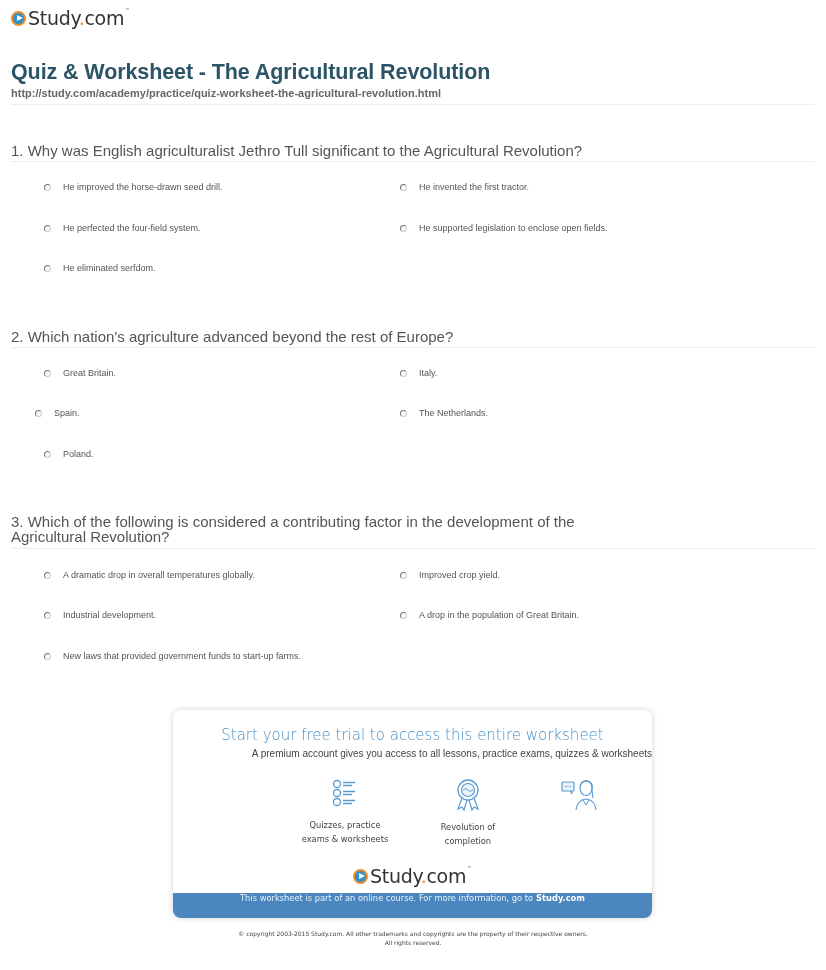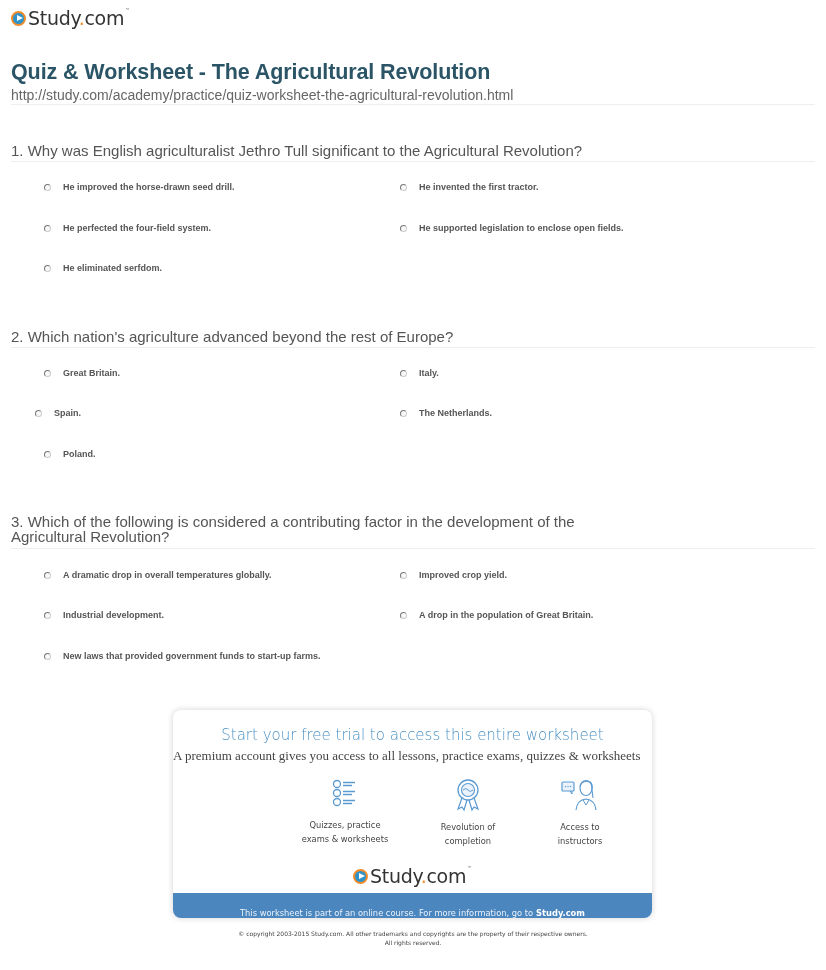--- a/index.html
+++ b/index.html
@@ -9,35 +9,35 @@
     .logo { position: absolute; display: flex; align-items: center; }
     .logo .mark { width: 15px; height: 15px; border-radius: 50%; background: #2e93c9; border: 2px solid #f28c28; position: relative; display: inline-block; }
     .logo .mark::after { content: ""; position: absolute; left: 4px; top: 2.5px; border-left: 6px solid #fff; border-top: 3.5px solid transparent; border-bottom: 3.5px solid transparent; }
     .logo .word { font-family: "DejaVu Sans", sans-serif; font-size: 19px; color: #333; margin-left: 2px; letter-spacing: -0.3px; }
     .logo .word .dot { color: #f28c28; }
     .logo .tm { font-size: 5px; color: #666; vertical-align: top; margin-left: 1px; }
 
     #top-logo { left: 11px; top: 7px; }
 
     .page-title { position: absolute; left: 11px; top: 60px; font-size: 21.5px; font-weight: bold; color: #2b5566; letter-spacing: -0.1px; }
-    .page-url { position: absolute; left: 11px; top: 87px; font-size: 14px; color: #666; }
+    .page-url { position: absolute; left: 11px; top: 87px; font-size: 11px; color: #666; font-weight: bold; }
     .hr { position: absolute; left: 11px; right: 11px; height: 1px; background: #eeeeee; }
 
     .question { position: absolute; left: 11px; width: 640px; font-size: 15px; color: #555; line-height: 15px; }
-    .option { position: absolute; display: flex; align-items: center; font-size: 9px; font-weight: bold; color: #555; }
+    .option { position: absolute; display: flex; align-items: center; font-size: 9px; font-weight: normal; color: #555; }
     .radio { width: 7px; height: 7px; border-radius: 50%; border: 1.4px solid #777; border-right-color: #ccc; border-bottom-color: #ccc; margin-right: 12px; background: #f8f8f8; }
 
     .promo { position: absolute; left: 173px; top: 710px; width: 479px; height: 208px; background: #fff; border-radius: 8px; box-shadow: 0 0 6px rgba(0,0,0,0.18); overflow: hidden; }
     .promo-title { position: absolute; top: 16px; width: 100%; text-align: center; font-family: "DejaVu Sans", sans-serif; font-size: 15px; color: #4a90c2; font-weight: 300; }
-    .promo-sub { position: absolute; top: 38px; width: 100%; text-align: left; font-family: Liberation Serif, serif; font-size: 13px; color: #444; }
+    .promo-sub { position: absolute; top: 38px; width: 100%; text-align: right; font-family: Liberation Sans, sans-serif; font-size: 10px; color: #444; }
     .feature { position: absolute; top: 68px; width: 120px; text-align: center; }
     .feature svg { display: block; margin: 0 auto; }
     .feature-label { display: block; margin-top: 8px; font-family: "DejaVu Sans", sans-serif; font-size: 8.3px; line-height: 14px; color: #444; }
     #promo-logo { left: 180px; top: 155px; }
-    .banner { position: absolute; left: 0; bottom: 0; width: 100%; height: 25px; background: #4b86bf; color: #eaf2fa; font-family: "DejaVu Sans", sans-serif; font-size: 8.3px; display: flex; align-items: flex-end; justify-content: center; }
+    .banner { position: absolute; left: 0; bottom: 0; width: 100%; height: 25px; background: #4b86bf; color: #eaf2fa; font-family: "DejaVu Sans", sans-serif; font-size: 8.3px; display: flex; align-items: flex-start; justify-content: center; }
     .banner b { color: #fff; margin-left: 3px; }
 
     .copyright { position: absolute; top: 930px; left: 0; width: 826px; text-align: center; font-family: "DejaVu Sans", sans-serif; font-size: 6px; color: #444; line-height: 8.5px; }
   </style>
 </head>
 <body>
 
 <div class="logo" id="top-logo">
   <span class="mark"></span>
   <span class="word"><span>Study</span><span class="dot">.</span><span>com</span><span class="tm">™</span></span>
@@ -147,21 +147,20 @@
       <rect x="2" y="4" width="12" height="9" rx="1" fill="#eaf3fb" stroke="#5b9ad0" stroke-width="1.2"></rect>
       <path d="M10 13 L12 16 L12 13" fill="none" stroke="#5b9ad0" stroke-width="1"></path>
       <circle cx="5.5" cy="8.5" r="0.7" fill="#5b9ad0"></circle>
         <circle cx="8" cy="8.5" r="0.7" fill="#5b9ad0"></circle>
         <circle cx="10.5" cy="8.5" r="0.7" fill="#5b9ad0"></circle>
       <ellipse cx="26" cy="10" rx="6" ry="7.5" fill="none" stroke="#5b9ad0" stroke-width="1.2"></ellipse>
       <path d="M20 8 Q22 2 30 4 Q33 6 32 12 L33 20" fill="none" stroke="#5b9ad0" stroke-width="1.1"></path>
       <path d="M16 32 Q17 22 26 21 Q35 22 36 32" fill="none" stroke="#5b9ad0" stroke-width="1.2"></path>
       <path d="M23 22 L26 27 L29 22" fill="none" stroke="#5b9ad0" stroke-width="1"></path>
     </svg>
-    <span class="feature-label"><span>Access to</span><br><span>instructors</span></span>
   </div>
 
   <div class="logo" id="promo-logo">
     <span class="mark"></span>
     <span class="word"><span>Study</span><span class="dot">.</span><span>com</span><span class="tm">™</span></span>
   </div>
 
   <div class="banner">
     <span>This worksheet is part of an online course. For more information, go to</span>
       <b>Study.com</b>

